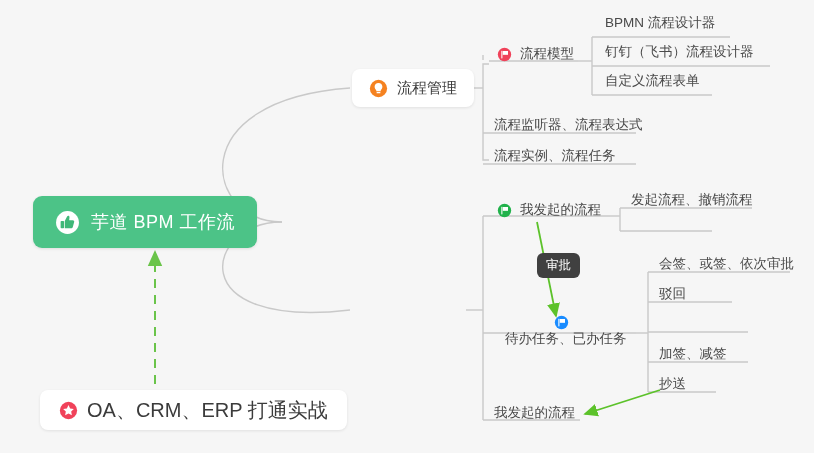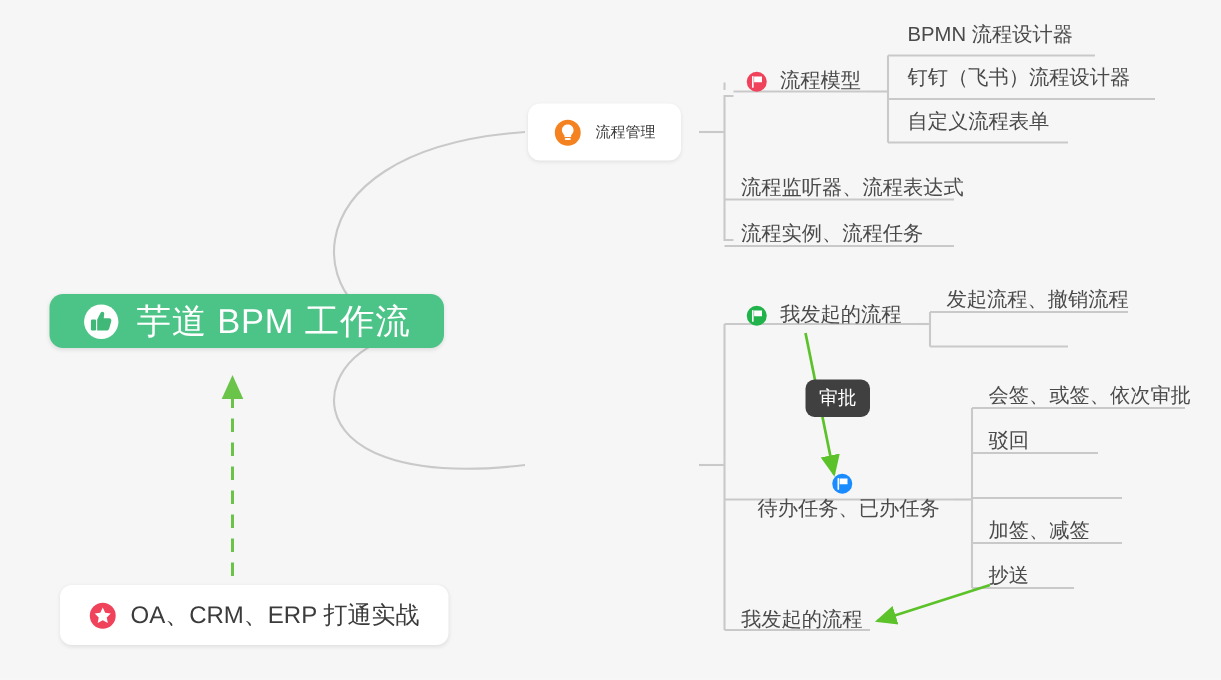--- a/index.html
+++ b/index.html
@@ -33,43 +33,43 @@
     align-items: center;
     box-sizing: border-box;
     white-space: nowrap;
   }
 
   
   .root-node {
     background: #4cc387;
     border-radius: 9px;
     padding: 0 22px;
-    height: 36px;
+    height: 52px;
     color: #ffffff;
-    font-size: 23px;
+    font-size: 18px;
     letter-spacing: .5px;
     box-shadow: 0 1px 3px rgba(0,0,0,.10);
   }
   .root-node .label { margin-left: 11px; }
 
   
   .card-node {
     background: #ffffff;
     border-radius: 8px;
     padding: 0 17px;
     height: 38px;
     color: #3b3b3b;
-    font-size: 10px;
+    font-size: 15px;
     box-shadow: 0 1px 3px rgba(0,0,0,.09);
   }
   .card-node .label { margin-left: 9px; }
 
   .float-node {
     height: 40px;
-    font-size: 16px;
+    font-size: 20px;
     padding: 0 19px;
   }
 
   
   .leaf-node {
     position: absolute;
     color: #4a4a4a;
     font-size: 13.5px;
     white-space: nowrap;
     padding: 2px 5px 4px 5px;

